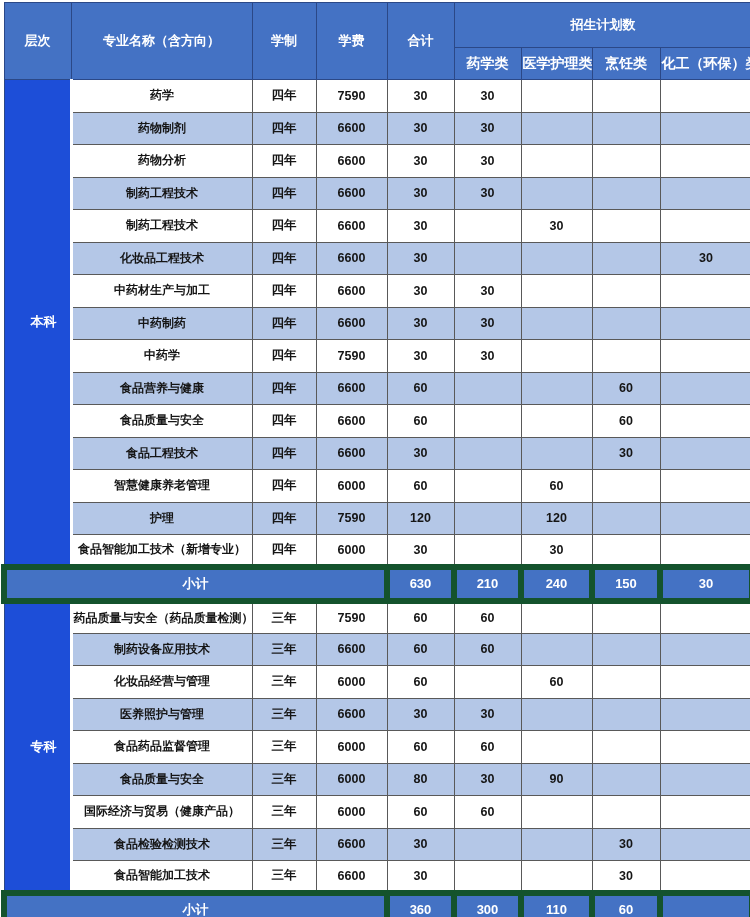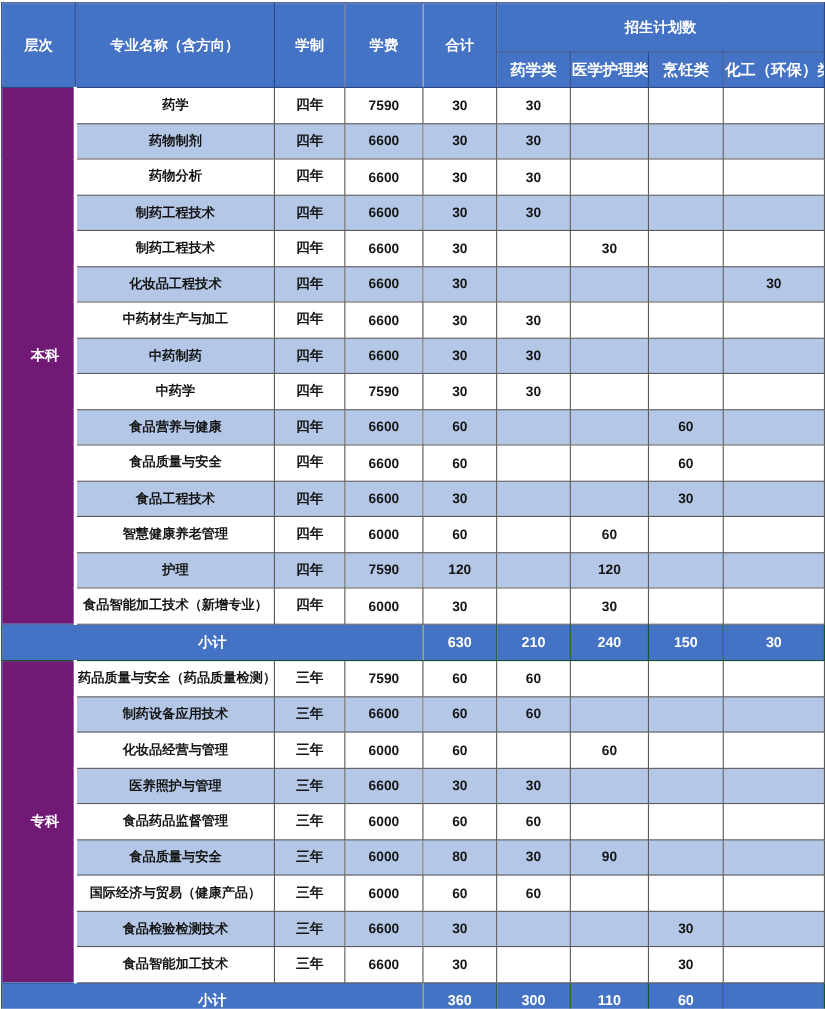--- a/index.html
+++ b/index.html
@@ -42,32 +42,32 @@
     background: #ffffff;
     border: 1px solid #595959;
     color: #151515;
     font-size: 12.5px;
     height: 32.5px;
   }
   td.major { font-size: 12px; }
   tr.striped td.data { background: #B4C7E7; }
   
   td.level {
-    background: #701a75;
+    background: #1d4ed8;
     color: #ffffff;
     border: 1px solid #2B4887;
     border-right: 3px solid #ffffff;
     font-size: 13px;
     padding-left: 14px;
   }
   
   tr.subtotal td {
     background: #4472C4;
     color: #ffffff;
-    border: 1px solid #14532d;
+    border: 6px solid #14532d;
     font-size: 13px;
     height: 33.5px;
   }
   .bottom-strip {
     width: 750px;
     height: 4px;
     background: #b3b8bf;
   }
 </style>
 </head>

